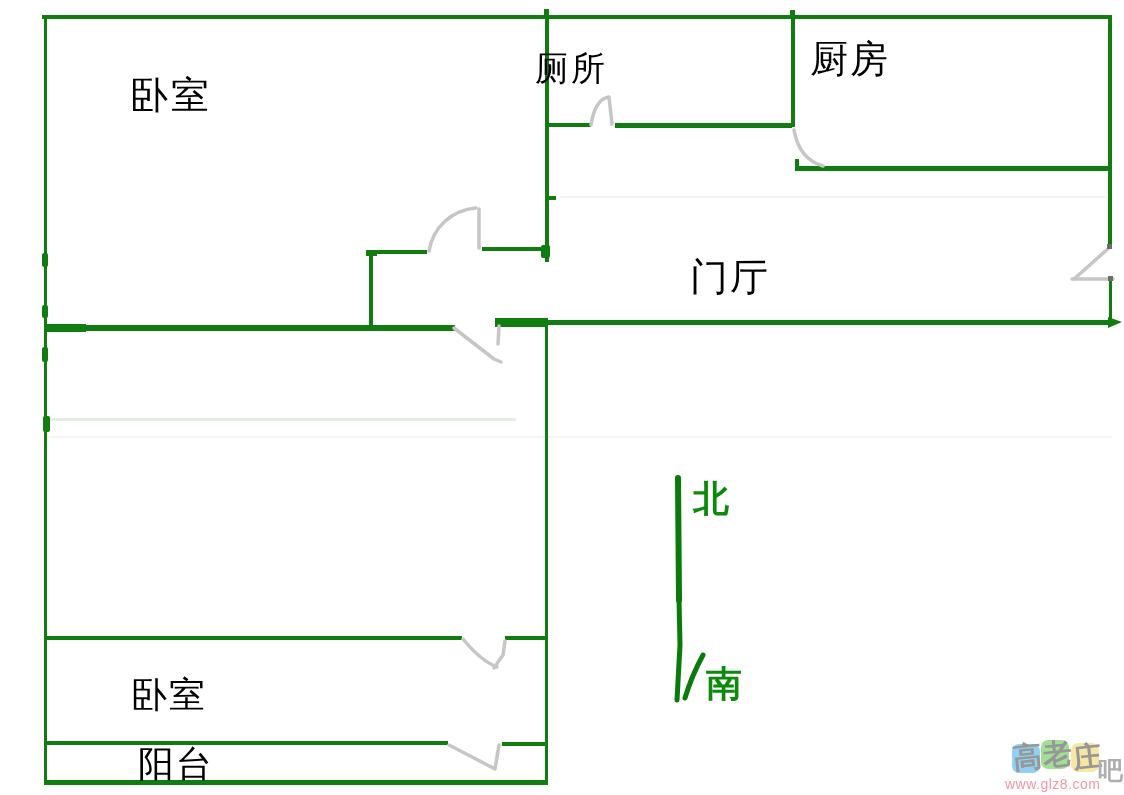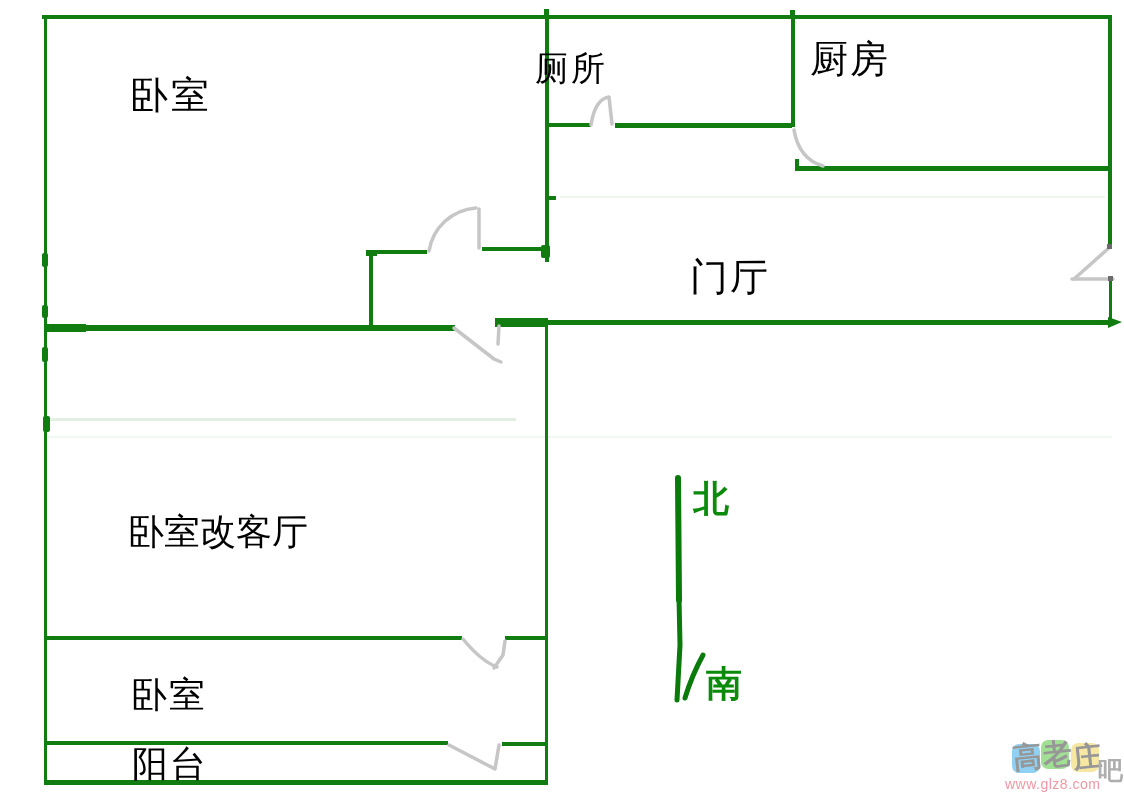--- a/index.html
+++ b/index.html
@@ -149,25 +149,24 @@
   </svg>
 
   <div class="room-label" style="left:130px;top:76px;font-size:38px;letter-spacing:3px;">卧室</div>
 
   <div class="room-label" style="left:535px;top:51px;font-size:34px;">厕所</div>
 
   <div class="room-label" style="left:810px;top:40px;font-size:38px;letter-spacing:2px;">厨房</div>
 
   <div class="room-label" style="left:690px;top:227px;font-size:38px;margin-top:31px;">门厅</div>
 
-  <div class="room-label" style="left:128px;top:514px;font-size:36px;letter-spacing:0;">卧室改客厅</div>
 
   <div class="room-label" style="left:131px;top:677px;font-size:36px;">卧室</div>
 
-  <div class="room-label" style="left:132px;top:746px;font-size:36px;">阳台</div>
+  <div class="room-label" style="left:138px;top:746px;font-size:36px;">阳台</div>
 
   <div class="compass-label" style="left:693px;top:475px;">北</div>
   <div class="compass-label" style="left:706px;top:660px;">南</div>
 
   <div id="watermark">
     <div class="wm-tile" style="left: 8px; top: 8px; background: rgb(135, 205, 241);"></div>
     <div class="wm-tile" style="left: 37px; top: 4px; background: rgb(154, 222, 140);"></div>
     <div class="wm-tile" style="left: 67px; top: 7px; background: rgb(246, 230, 156);"></div>
     <div class="wm-char" style="left:9px;top:7px;">高</div>
     <div class="wm-char" style="left:39px;top:4px;">老</div>

